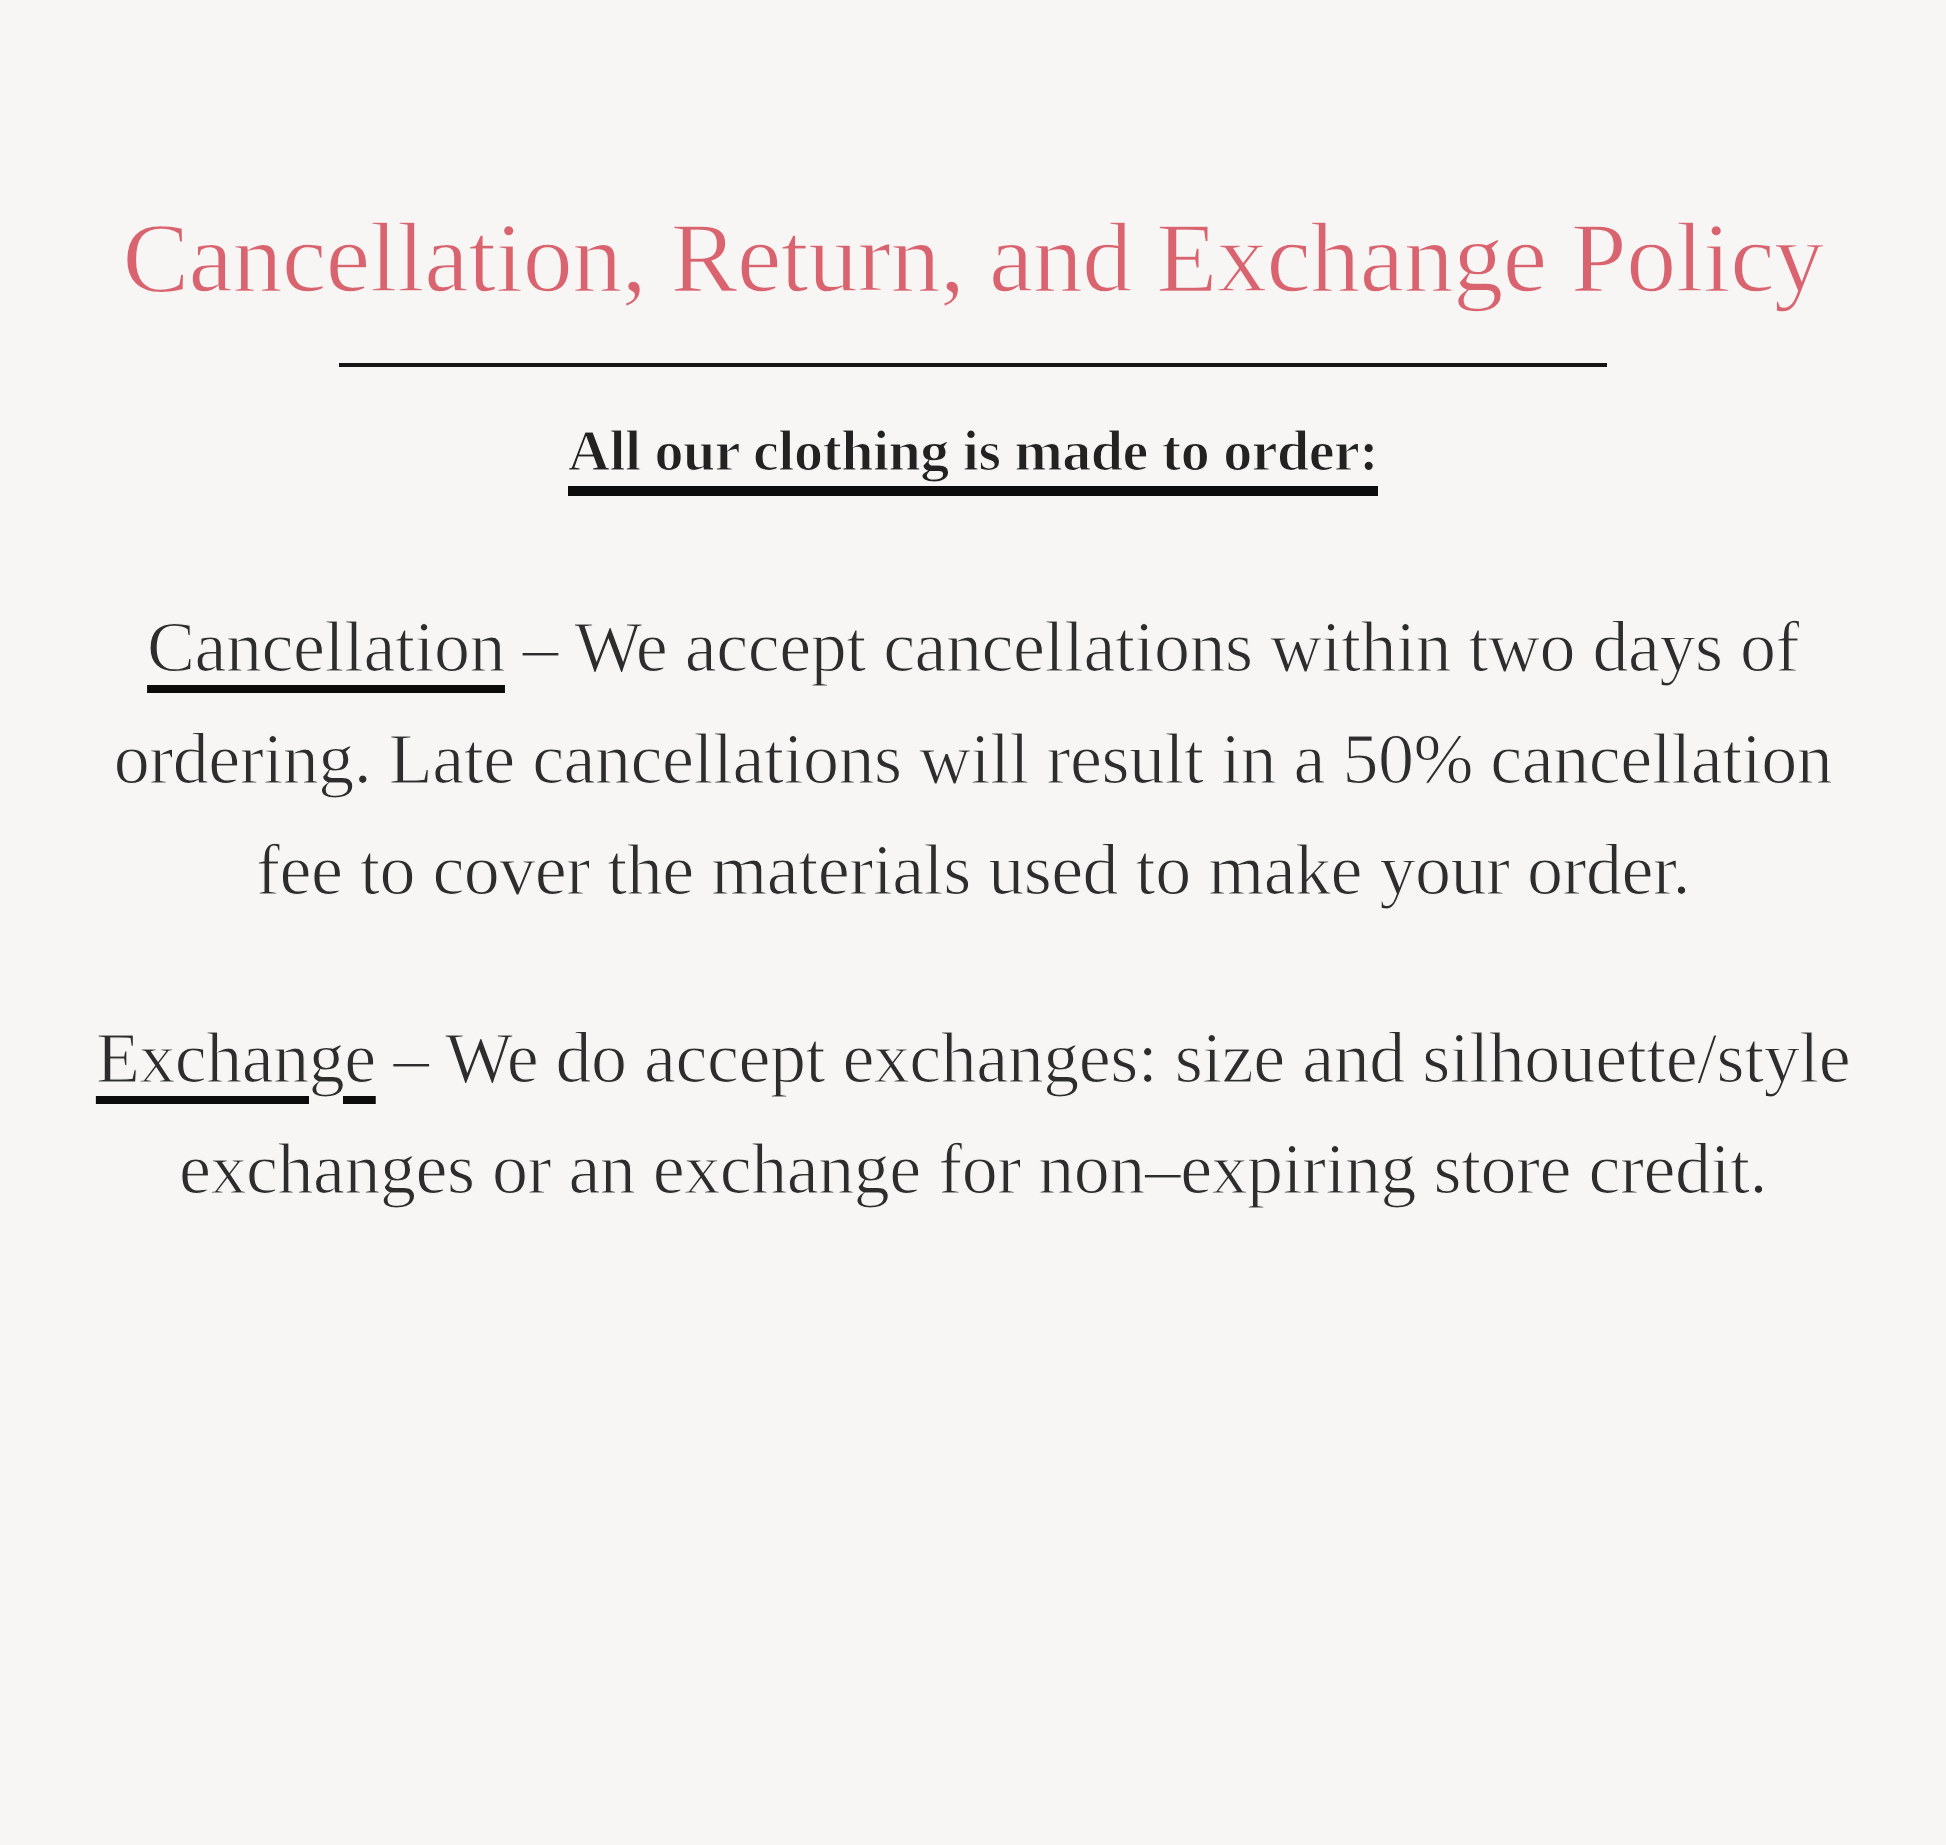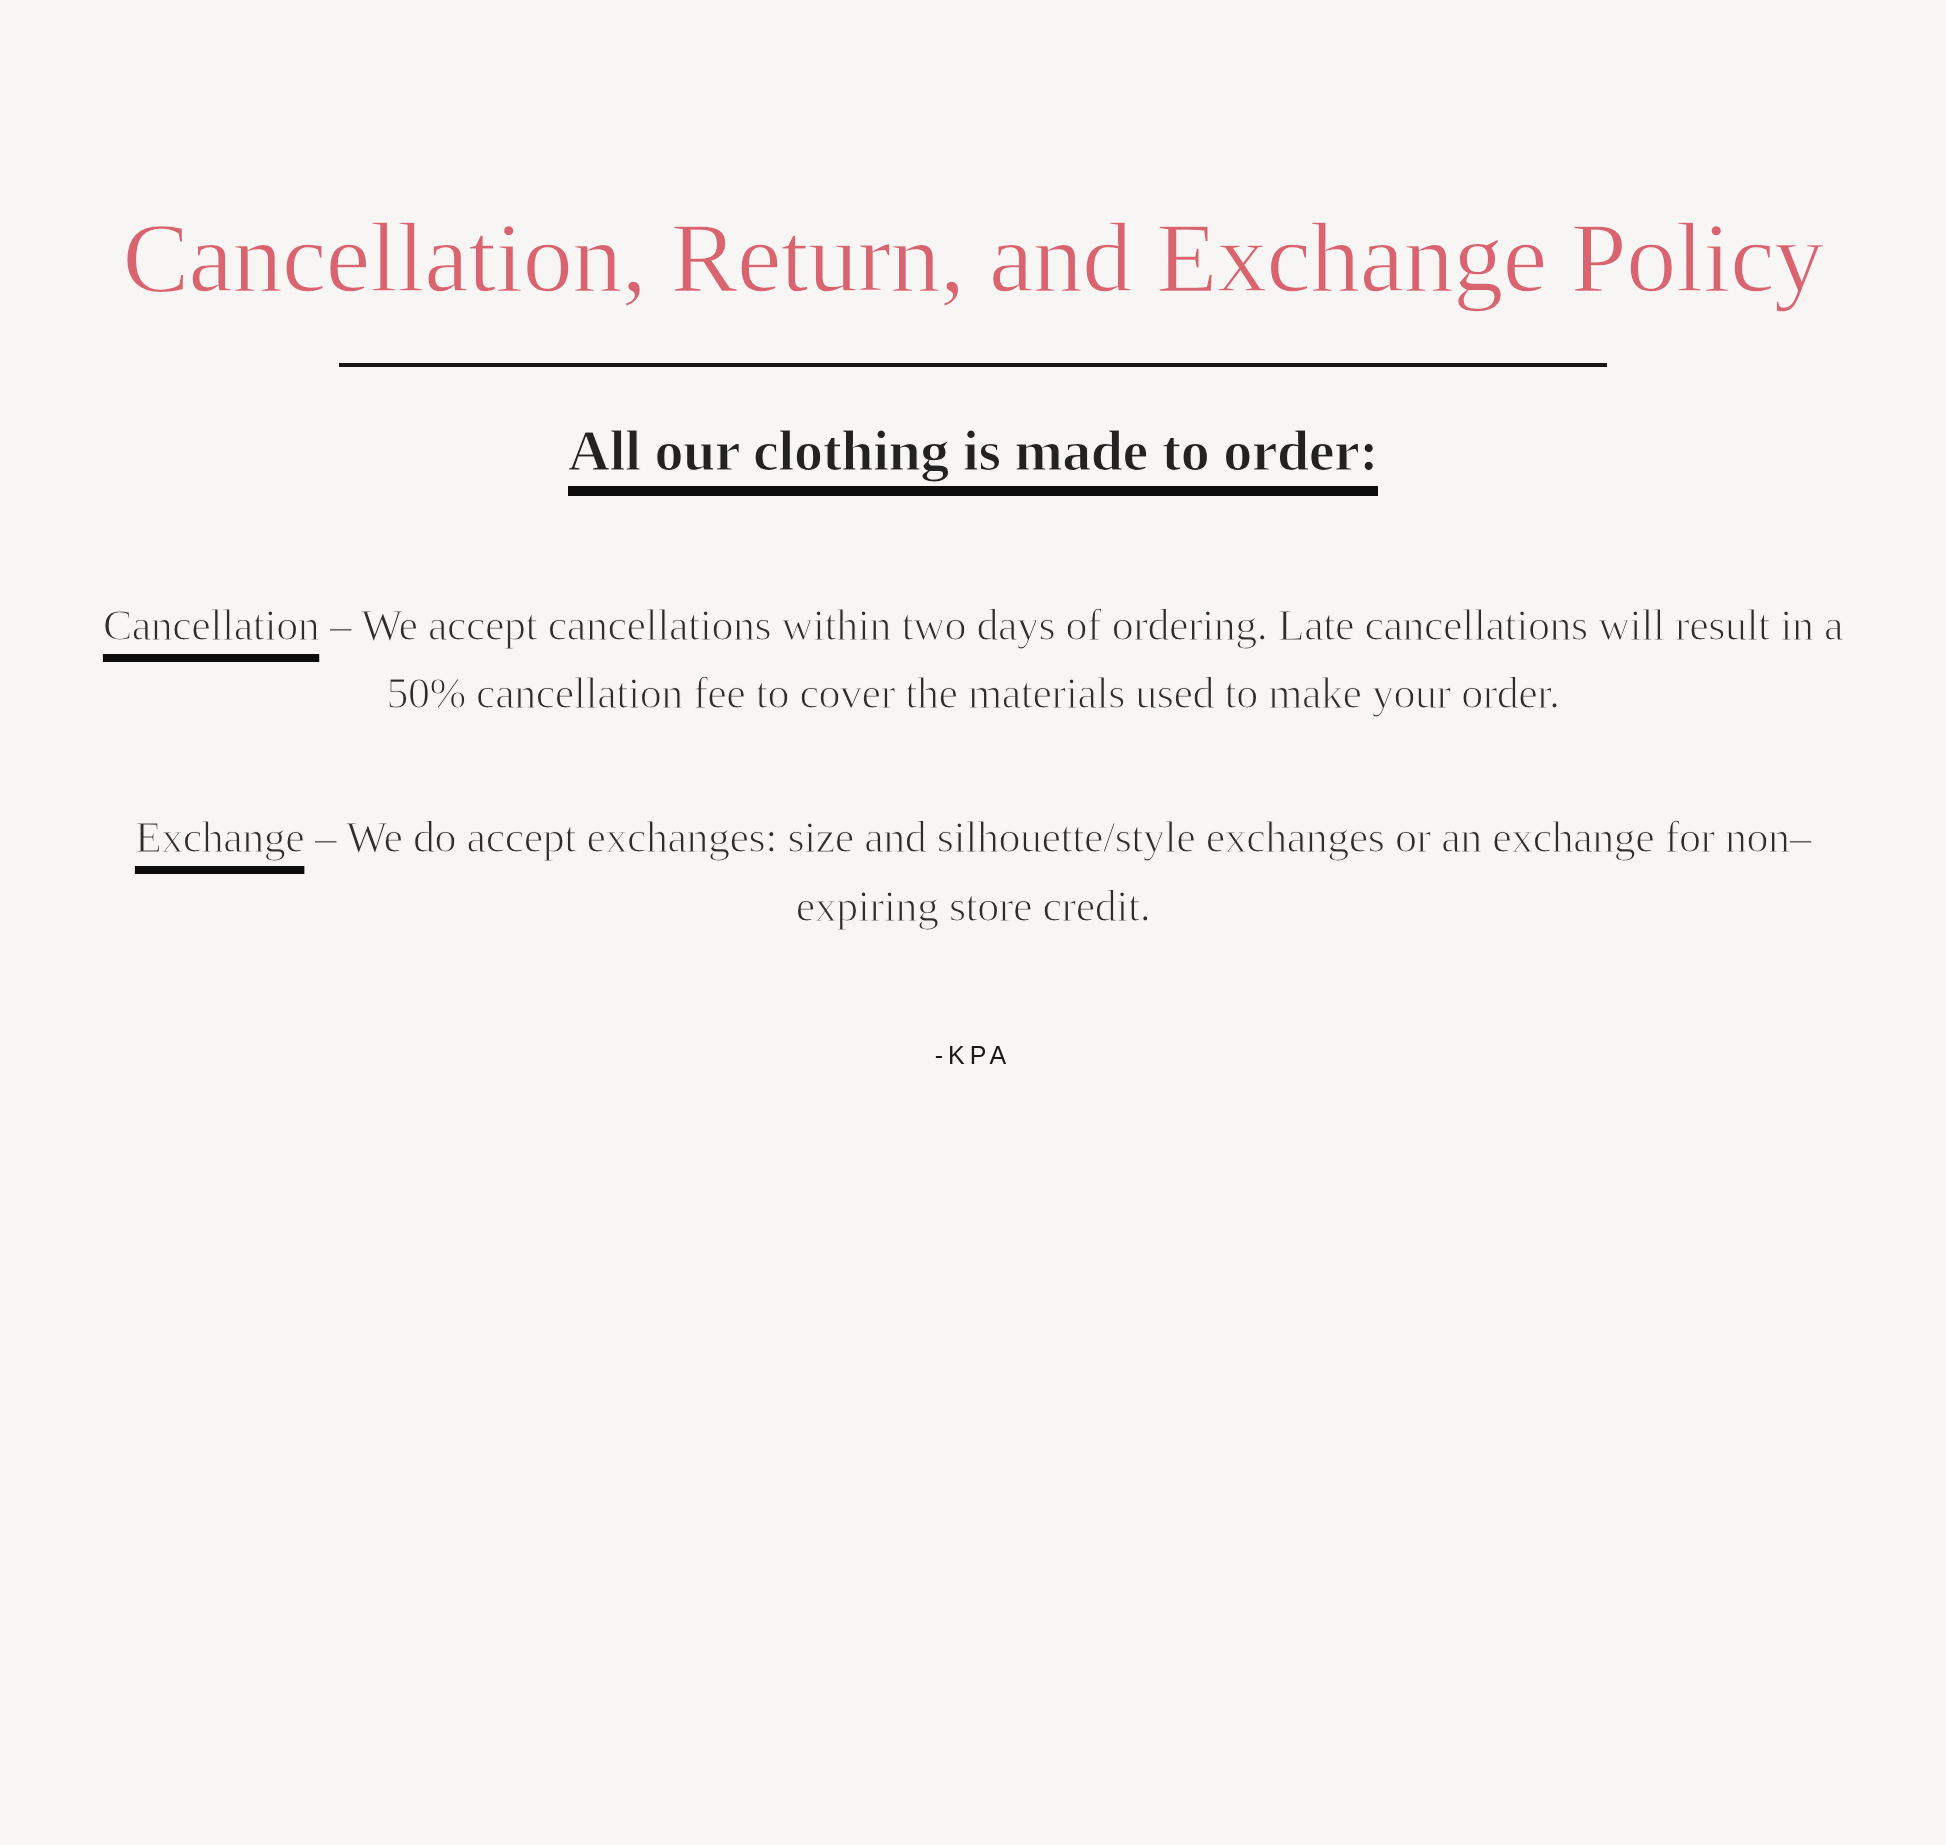--- a/index.html
+++ b/index.html
@@ -46,21 +46,21 @@
     -webkit-text-stroke:1.2px var(--bg);
     text-decoration:underline;
     text-decoration-thickness:10px;
     text-underline-offset:16px;
     text-decoration-color:#0c0c0c;
     text-decoration-skip-ink:auto;
   }
   .policy{
     max-width:1780px;
     margin:0 auto;
-    font-size:44px;
+    font-size:72px;
     line-height:1.55;
     letter-spacing:-0.5px;
     color:var(--ink);
     -webkit-text-stroke:1.15px var(--bg);
   }
   .policy .kw{
     text-decoration:underline;
     text-decoration-thickness:8px;
     text-underline-offset:14px;
     text-decoration-color:#0c0c0c;
@@ -96,16 +96,15 @@
   <div class="divider"></div>
 
   <h2 class="tagline">All our clothing is made to order:</h2>
 
   <p class="policy p1"><span class="kw">Cancellation</span><span> – We accept cancellations within two days of ordering. Late cancellations will result in a 50% cancellation fee to cover the materials used to make your order.</span></p>
 
 
   <p class="policy p3"><span class="kw">Exchange</span><span> – We do accept exchanges: size and silhouette/style exchanges or an exchange for non–expiring store credit.</span></p>
 
   <div class="footer">
-    <div class="footer-line2">-KPA</div>
   </div>
 
 </div>
 
 </body></html>

